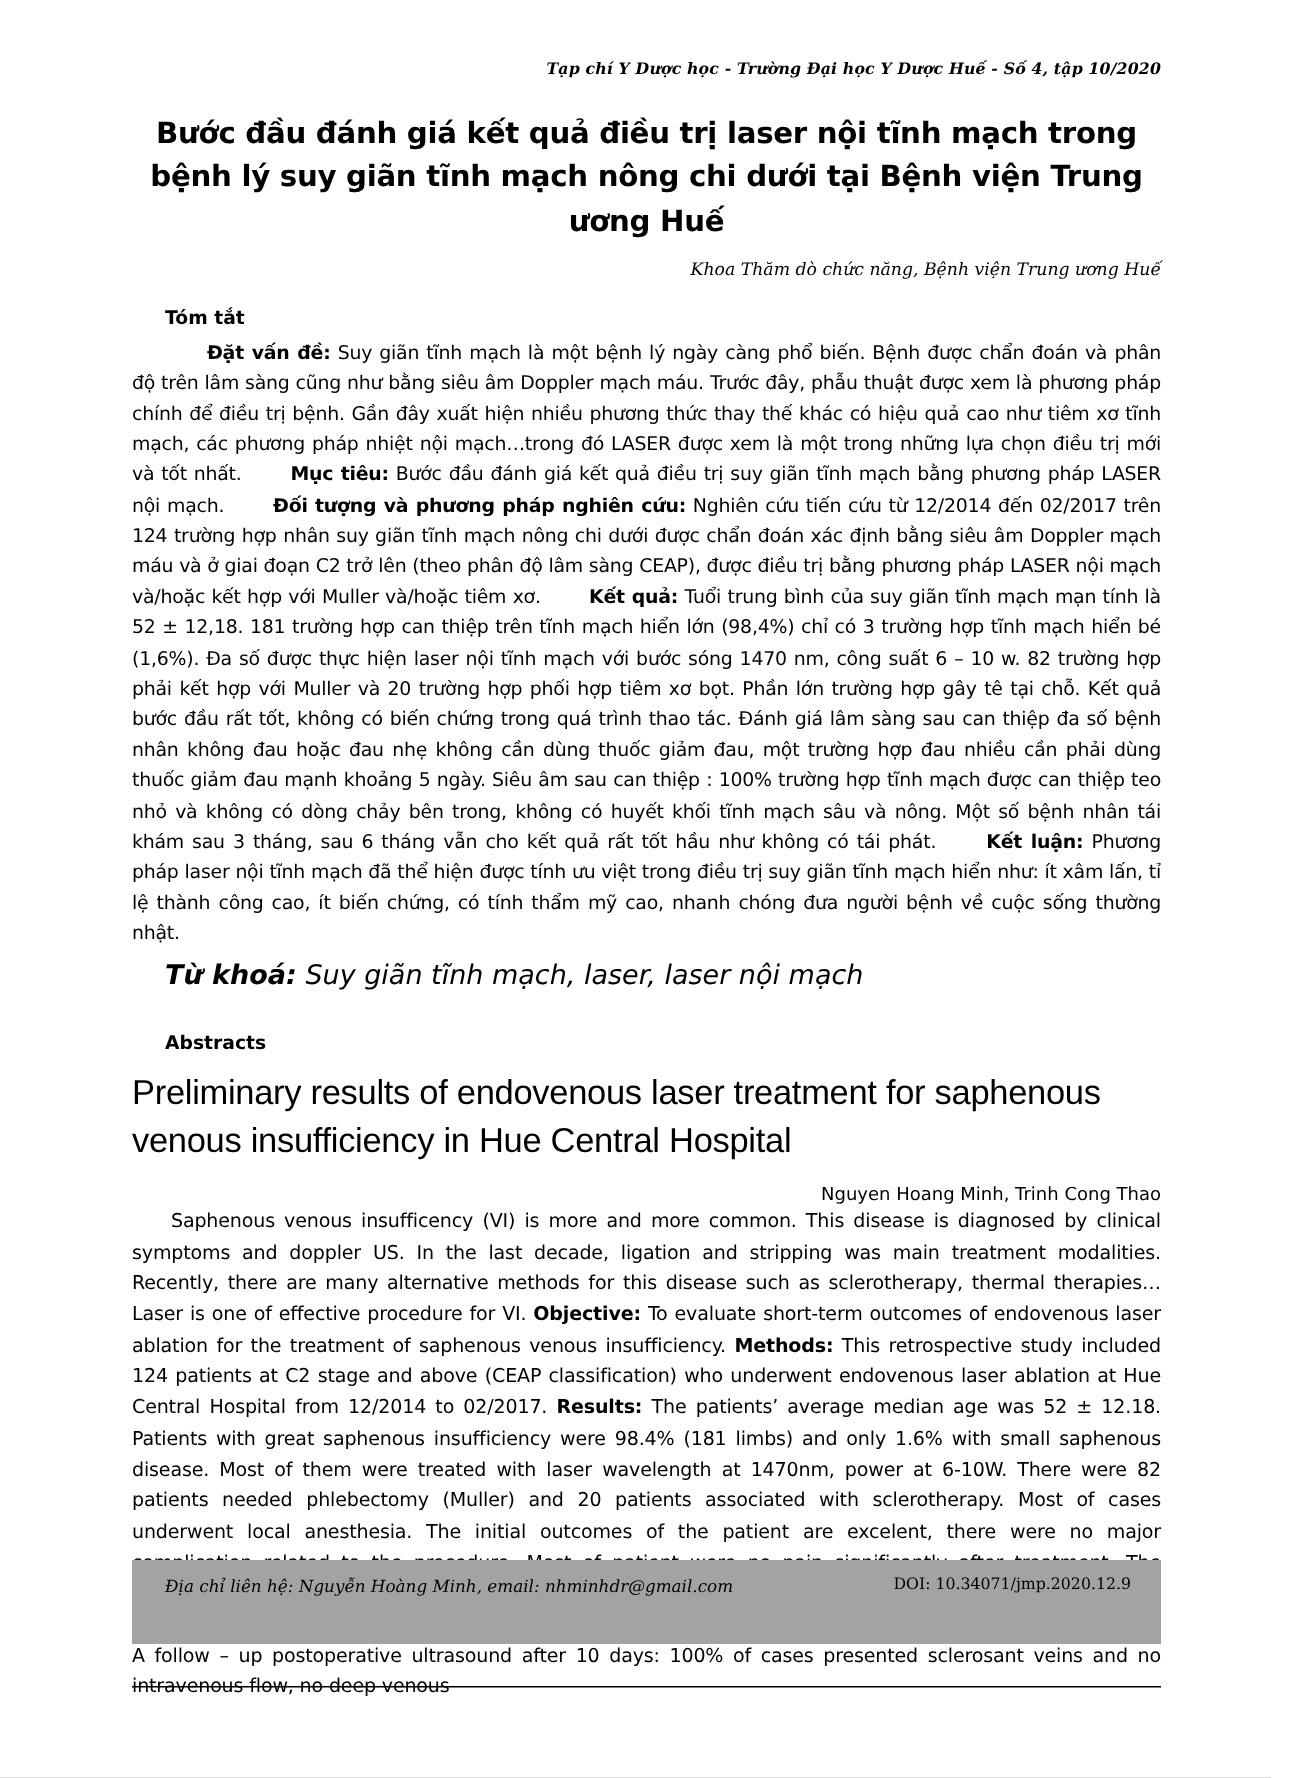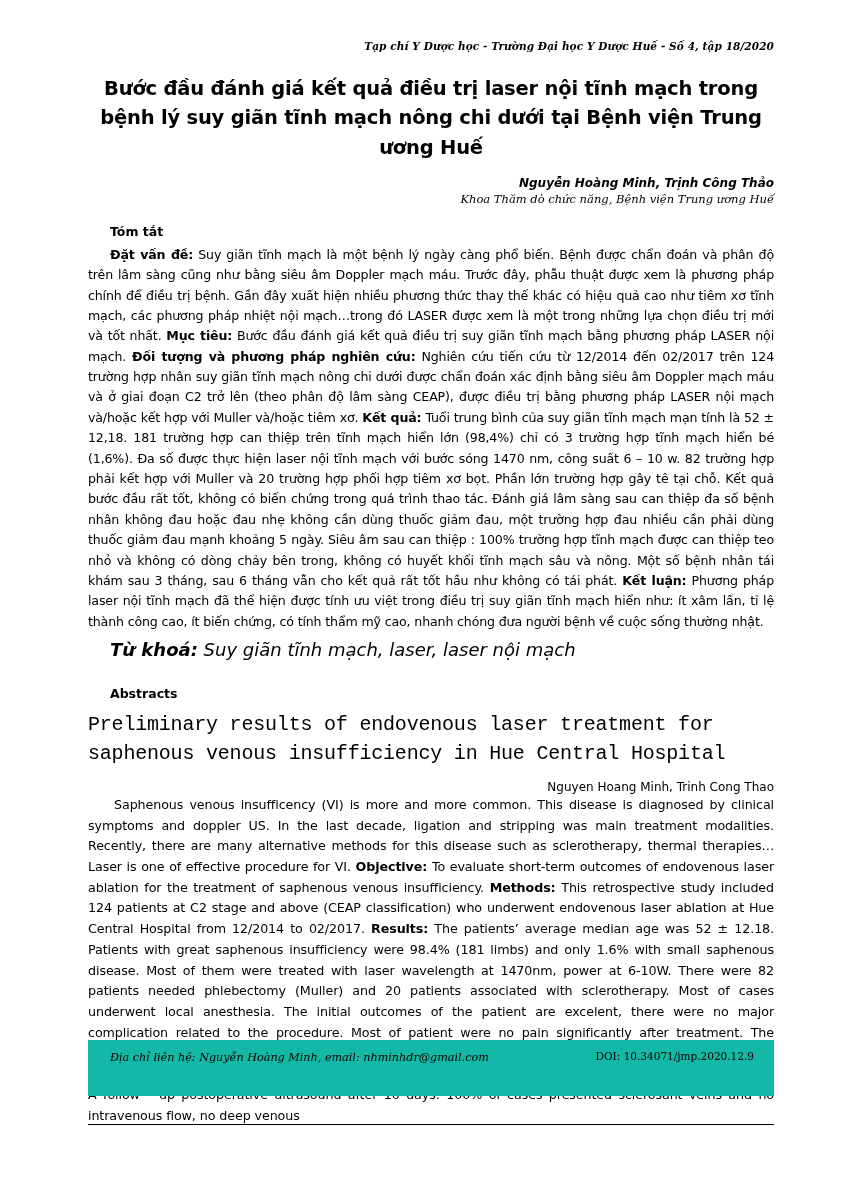--- a/index.html
+++ b/index.html
@@ -66,38 +66,38 @@
   }
   .body-vn {
     font-family: "DejaVu Sans", sans-serif;
     font-size: 12.6px;
     line-height: 1.62;
     text-align: justify;
     text-indent: 22px;
     margin: 0;
     letter-spacing: -0.15px;
   }
-  .body-vn b { font-weight: bold; }
+  .body-vn b { font-weight: bold; margin-left: 28px; }
   .keywords {
     font-family: "DejaVu Sans", sans-serif;
     font-size: 18px;
     font-style: italic;
     text-indent: 22px;
     margin-top: 7px;
   }
   .keywords b { font-weight: bold; }
   .abstracts-label {
     font-weight: bold;
     font-size: 12.5px;
     padding-left: 22px;
     margin: 26px 0 10px 0;
   }
   .title-en {
-    font-family: Liberation Mono, monospace;
-    font-size: 20px;
+    font-family: Liberation Sans, sans-serif;
+    font-size: 23px;
     font-weight: normal;
     line-height: 1.42;
     margin: 0 0 12px 0;
     letter-spacing: -0.2px;
   }
   .authors-en {
     text-align: right;
     font-family: "DejaVu Sans", sans-serif;
     font-size: 12px;
     margin-top: 10px;
@@ -119,21 +119,21 @@
     margin: 0;
     letter-spacing: -0.1px;
   }
   .body-en b { font-weight: bold; }
   .footer-box {
     position: absolute;
     left: 88px;
     right: 88px;
     top: 1040px;
     height: 56px;
-    background: #14b8a6;
+    background: #a3a3a3;
     box-sizing: border-box;
     padding: 9px 16px 0 22px;
   }
   .footer-left {
     font-family: "DejaVu Serif", serif;
     font-style: italic;
     font-size: 11.2px;
     line-height: 1.6;
   }
   .footer-right {
@@ -182,25 +182,24 @@
     margin-top: -1px;
   }
 </style>
 </head>
 <body>
 
 <div class="page">
 
   <div class="content">
 
-    <div class="journal-header">Tạp chí Y Dược học - Trường Đại học Y Dược Huế -  Số 4, tập 18/2020</div>
+    <div class="journal-header">Tạp chí Y Dược học - Trường Đại học Y Dược Huế -  Số 4, tập 10/2020</div>
 
     <h1 class="title-vn">Bước đầu đánh giá kết quả điều trị laser nội tĩnh mạch trong bệnh lý suy giãn tĩnh mạch nông chi dưới tại Bệnh viện Trung ương Huế</h1>
 
-    <div class="authors-vn">Nguyễn Hoàng Minh, Trịnh Công Thảo</div>
     <div class="affil-vn">Khoa Thăm dò chức năng, Bệnh viện Trung ương Huế</div>
 
     <div class="section-label">Tóm tắt</div>
     <p class="body-vn"><span id="vn-body"><b>Đặt vấn đề:</b> Suy giãn tĩnh mạch là một bệnh lý ngày càng phổ biến. Bệnh được chẩn đoán và phân độ trên lâm sàng cũng như bằng siêu âm Doppler mạch máu. Trước đây, phẫu thuật được xem là phương pháp chính để điều trị bệnh. Gần đây xuất hiện nhiều phương thức thay thế khác có hiệu quả cao như tiêm xơ tĩnh mạch, các phương pháp nhiệt nội mạch…trong đó LASER được xem là một trong những lựa chọn điều trị mới và tốt nhất. <b>Mục tiêu:</b> Bước đầu đánh giá kết quả điều trị suy giãn tĩnh mạch bằng phương pháp LASER nội mạch. <b>Đối tượng và phương pháp nghiên cứu:</b> Nghiên cứu tiến cứu từ 12/2014 đến 02/2017 trên 124 trường hợp nhân suy giãn tĩnh mạch nông chi dưới được chẩn đoán xác định bằng siêu âm Doppler mạch máu và ở giai đoạn C2 trở lên (theo phân độ lâm sàng CEAP), được điều trị bằng phương pháp LASER nội mạch và/hoặc kết hợp với Muller và/hoặc tiêm xơ. <b>Kết quả:</b> Tuổi trung bình của suy giãn tĩnh mạch mạn tính là 52 ± 12,18.  181 trường hợp can thiệp trên tĩnh mạch hiển lớn (98,4%) chỉ có 3 trường hợp tĩnh mạch hiển bé (1,6%). Đa số được thực hiện laser nội tĩnh mạch với bước sóng 1470 nm, công suất 6 – 10 w. 82 trường hợp phải kết hợp với Muller và 20 trường hợp phối hợp tiêm xơ bọt. Phần lớn trường hợp gây tê tại chỗ. Kết quả bước đầu rất tốt, không có biến chứng trong quá trình thao tác. Đánh giá lâm sàng sau can thiệp đa số bệnh nhân không đau hoặc đau nhẹ không cần dùng thuốc giảm đau, một trường hợp đau nhiều cần phải dùng thuốc giảm đau mạnh khoảng 5 ngày. Siêu âm sau can thiệp : 100% trường hợp tĩnh mạch được can thiệp teo nhỏ và không có dòng chảy bên trong, không có huyết khối tĩnh mạch sâu và nông. Một số bệnh nhân tái khám sau 3 tháng, sau 6 tháng vẫn cho kết quả rất tốt hầu như không có tái phát. <b>Kết luận:</b> Phương pháp laser nội tĩnh mạch đã thể hiện được tính ưu việt trong điều trị suy giãn tĩnh mạch hiển như: ít xâm lấn, tỉ lệ thành công cao, ít biến chứng, có tính thẩm mỹ cao, nhanh chóng đưa người bệnh về cuộc sống thường nhật.</span></p>
 
     <div class="keywords"><b>Từ khoá:</b> <span>Suy giãn tĩnh mạch, laser, laser nội mạch</span></div>
 
     <div class="abstracts-label">Abstracts</div>
 
     <h2 class="title-en">Preliminary results of endovenous laser treatment for saphenous venous insufficiency in Hue Central Hospital</h2>

